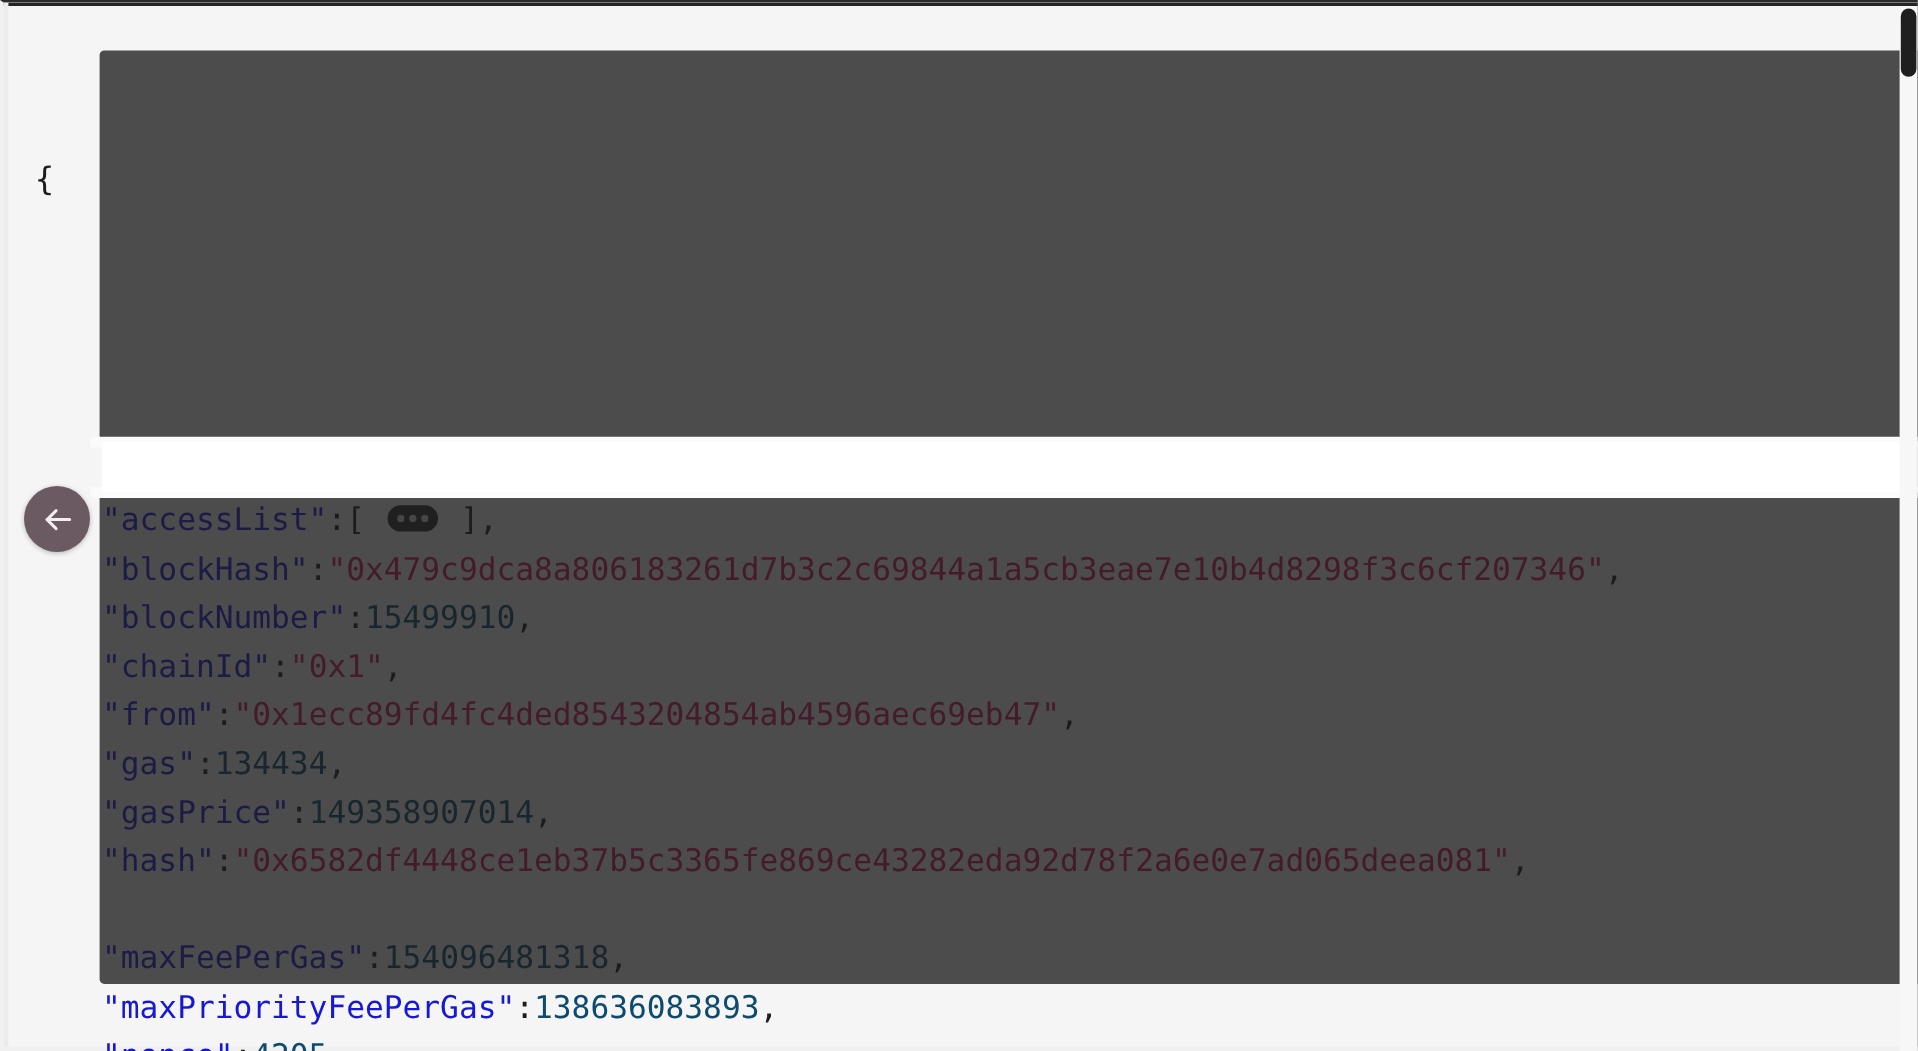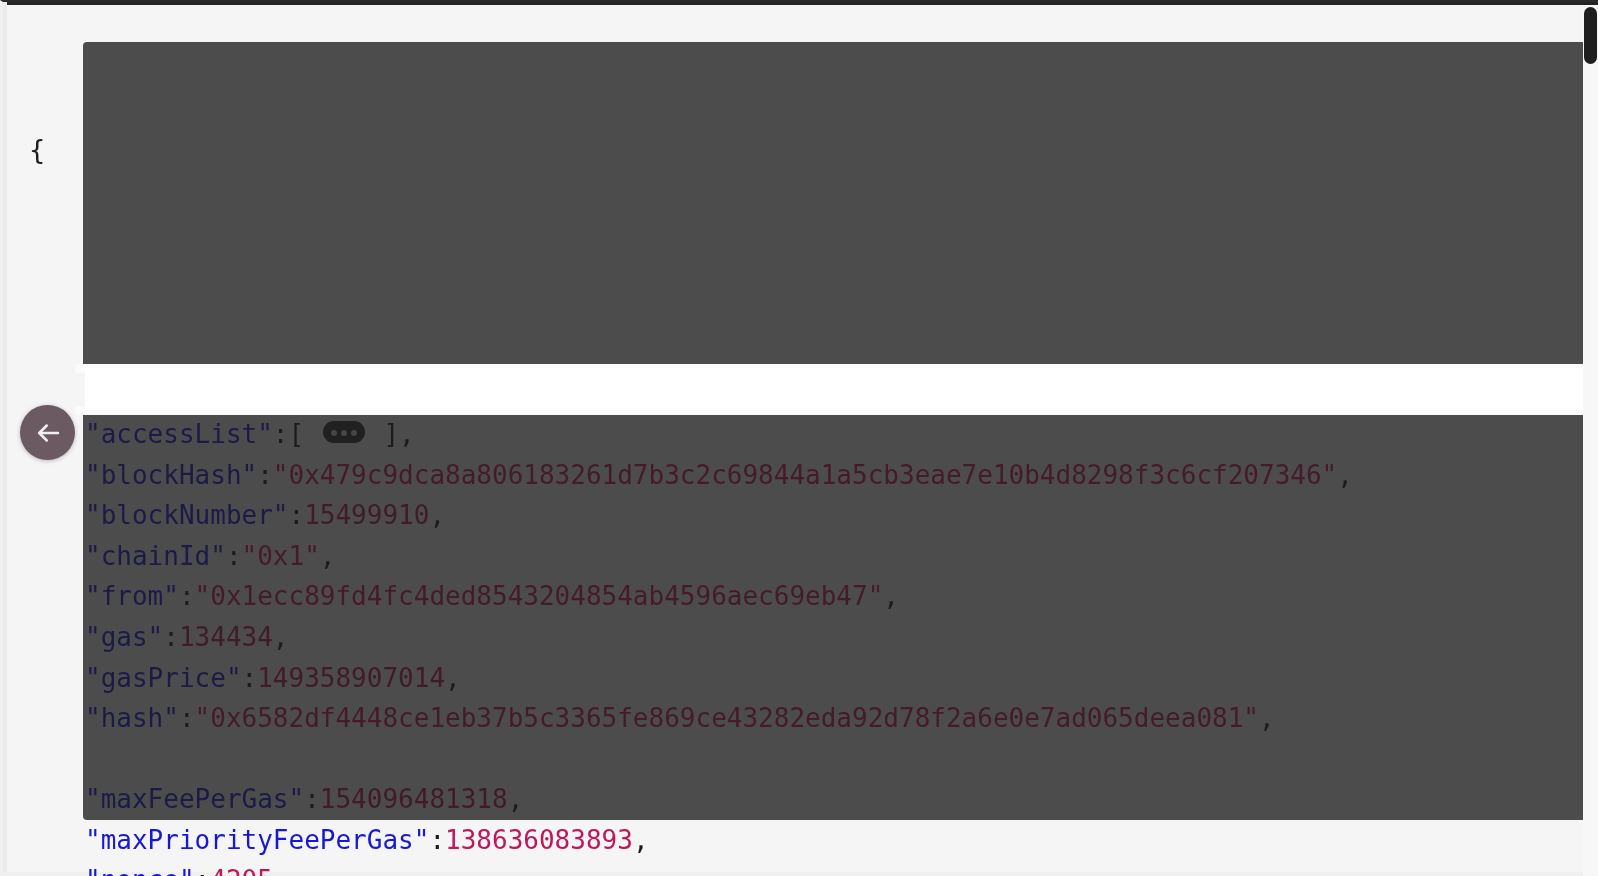--- a/index.html
+++ b/index.html
@@ -72,21 +72,21 @@
   .json-row {
     position: relative;
     height: 40.6px;
     white-space: pre;
   }
 
   
   .k       { color: #1717d6; }
   .colon   { color: #1d1d1d; }
   .s       { color: #cf1a5e; }
-  .n       { color: #be185d; }
+  .n       { color: #0c4a6e; }
   .p       { color: #1d1d1d; }
 
   
   #scrim-top, #scrim-bottom {
     position: absolute;
     left: 80px;
     width: 1518px;
     background: rgba(28,28,28,0.78);
     pointer-events: none;
     z-index: 5;

